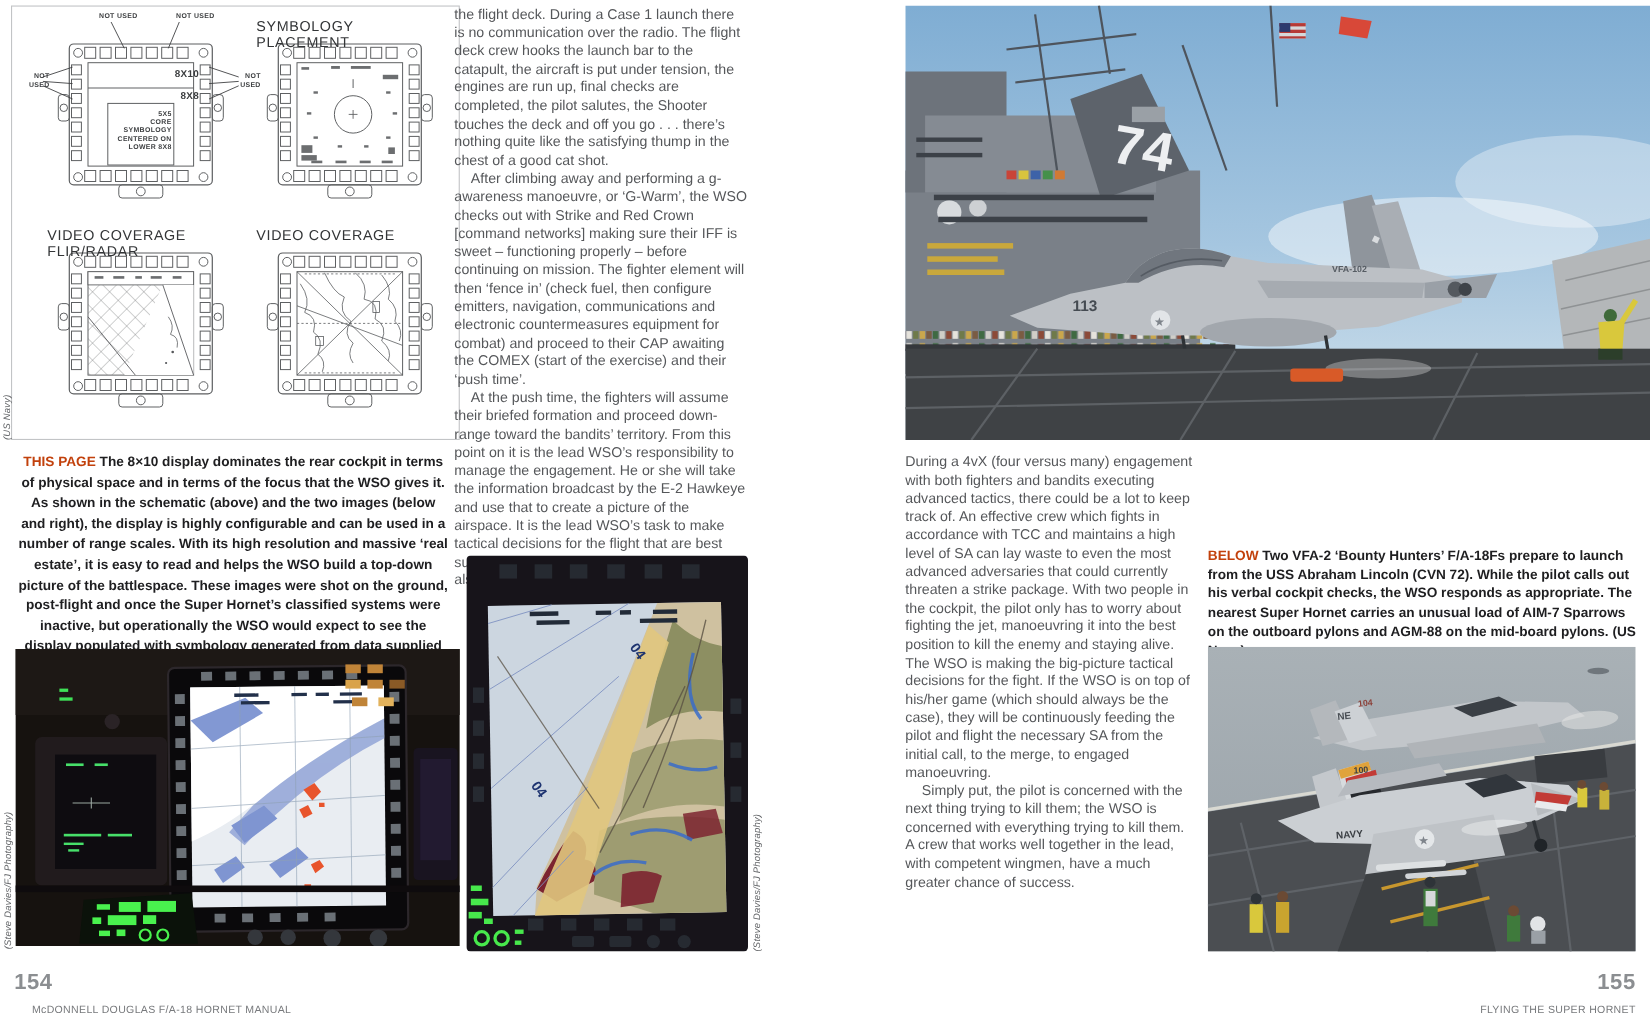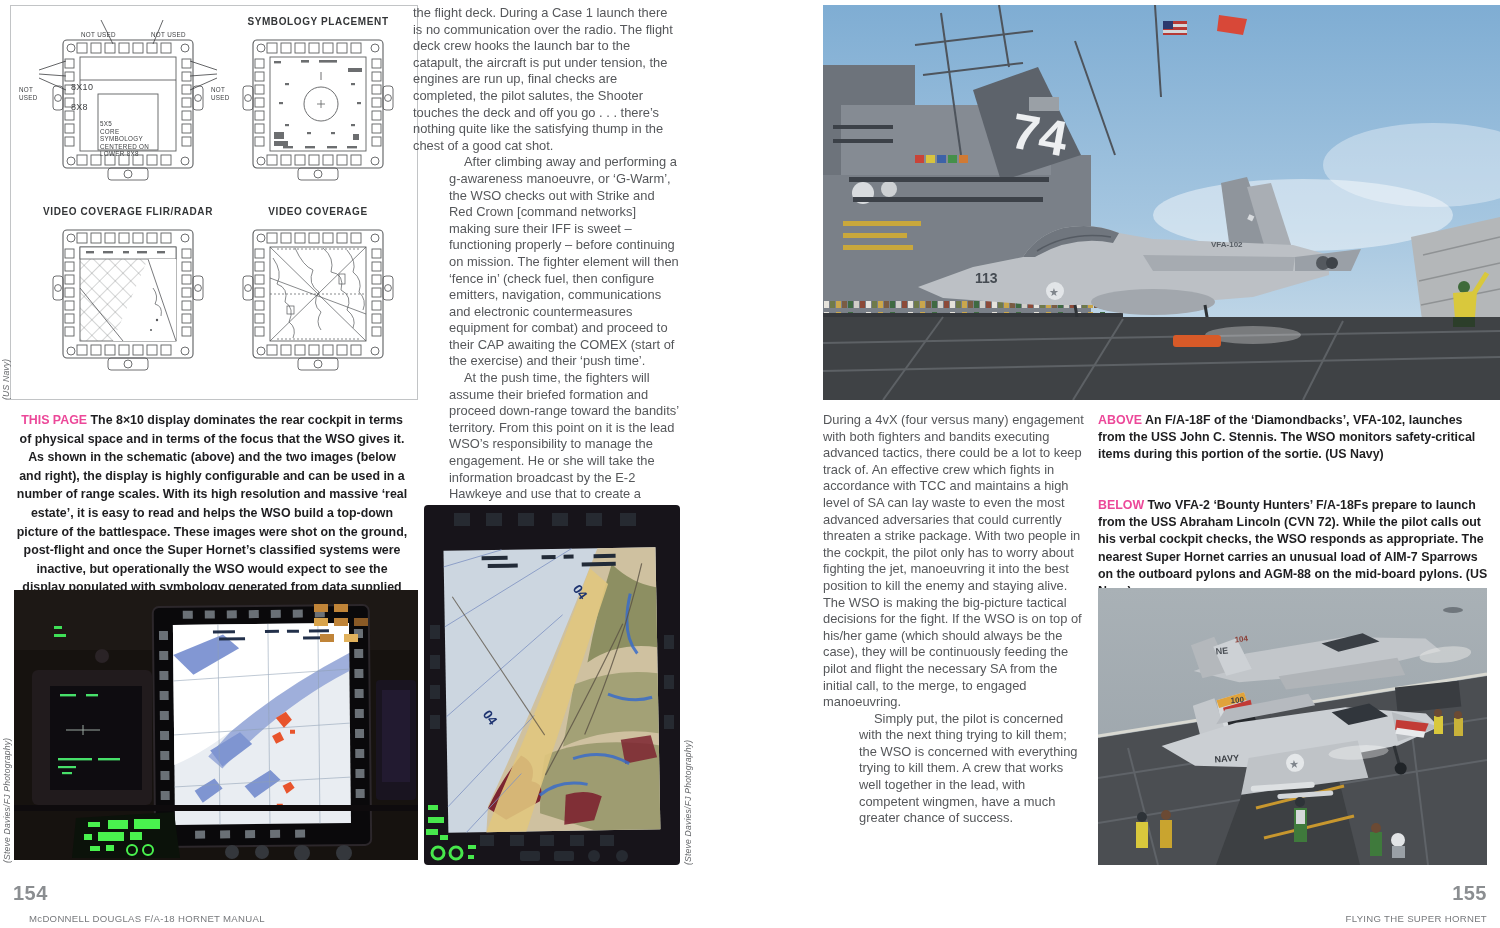--- a/index.html
+++ b/index.html
@@ -1,38 +1,38 @@
 <!DOCTYPE html>
 <html><head>
 <meta charset="utf-8">
 <style>
   html,body{margin:0;padding:0;background:#ffffff;}
   #spread{position:relative;width:1500px;height:928px;background:#fff;overflow:hidden;
           font-family:"Liberation Sans",sans-serif;}
   .abs{position:absolute;}
   
   .col p{margin:0;font-size:12.9px;line-height:16.6px;color:#55575a;}
-  .col p + p{text-indent:15px;margin-left:36px;}
+  .col p + p{text-indent:15px;}
   
   .cap-main{font-weight:bold;font-size:12.4px;line-height:18.6px;color:#1e1e20;text-align:center;}
-  .cap-lead{color:#ec4899;font-weight:bold;}
+  .cap-lead{color:#c2410c;font-weight:bold;}
   
   .cap-side{font-weight:bold;font-size:12.4px;line-height:17.2px;color:#1e1e20;text-align:left;}
   
   .credit-v{writing-mode:vertical-rl;transform:rotate(180deg);font-style:italic;
             font-size:8.6px;color:#66686b;letter-spacing:.2px;white-space:nowrap;}
   
   .pagenum{font-weight:bold;font-size:20px;color:#8b8e91;letter-spacing:.5px;}
   .footer-txt{font-size:9.6px;color:#77797c;letter-spacing:.3px;padding-left:16px;}
   
   #diagram-panel{border:1px solid #c2c4c6;background:#fff;}
-  .dlabel{position:absolute;font-size:6.3px;font-weight:normal;color:#3c3e40;letter-spacing:.3px;
-          text-align:left;line-height:7.5px;margin-top:20px;}
-  .dtitle{position:absolute;font-size:10px;font-weight:bold;color:#333537;letter-spacing:.6px;
-          text-align:center;width:170px;}
+  .dlabel{position:absolute;font-size:6.3px;font-weight:bold;color:#3c3e40;letter-spacing:.3px;
+          text-align:right;line-height:7.5px;}
+  .dtitle{position:absolute;font-size:13px;font-weight:normal;color:#333537;letter-spacing:.6px;
+          width:170px;}
   svg text{font-family:"Liberation Sans",sans-serif;}
 </style>
 </head>
 <body>
 
 <div id="spread">
 
   <div class="abs" style="left:0;top:0;width:750px;height:928px;">
 
     <div id="diagram-panel" class="abs" style="left:10px;top:5px;width:406px;height:393px;">
@@ -537,24 +537,20 @@
           <rect x="630" y="312" width="22" height="10" fill="#2c3e2a"></rect>
         </g>
       </svg>
     </div>
 
     <div class="abs col" style="left:73px;top:412px;width:263px;">
       <p>During a 4vX (four versus many) engagement with both fighters and bandits executing advanced tactics, there could be a lot to keep track of. An effective crew which fights in accordance with TCC and maintains a high level of SA can lay waste to even the most advanced adversaries that could currently threaten a strike package. With two people in the cockpit, the pilot only has to worry about fighting the jet, manoeuvring it into the best position to kill the enemy and staying alive. The WSO is making the big-picture tactical decisions for the fight. If the WSO is on top of his/her game (which should always be the case), they will be continuously feeding the pilot and flight the necessary SA from the initial call, to the merge, to engaged manoeuvring.</p>
       <p>Simply put, the pilot is concerned with the next thing trying to kill them; the WSO is concerned with everything trying to kill them. A crew that works well together in the lead, with competent wingmen, have a much greater chance of success.</p>
     </div>
 
-    <div class="abs cap-side" style="left:348px;top:412px;width:394px;">
-      <span class="cap-lead">ABOVE</span>
-      <span>An F/A-18F of the ‘Diamondbacks’, VFA-102, launches from the USS John C. Stennis. The WSO monitors safety-critical items during this portion of the sortie. (US Navy)</span>
-    </div>
     <div class="abs cap-side" style="left:348px;top:497px;width:398px;">
       <span class="cap-lead">BELOW</span>
       <span>Two VFA-2 ‘Bounty Hunters’ F/A-18Fs prepare to launch from the USS Abraham Lincoln (CVN 72). While the pilot calls out his verbal cockpit checks, the WSO responds as appropriate. The nearest Super Hornet carries an unusual load of AIM-7 Sparrows on the outboard pylons and AGM-88 on the mid-board pylons. (US Navy)</span>
     </div>
 
     <div class="abs" style="left:348px;top:588px;width:389px;height:277px;">
       <svg width="389" height="277" viewBox="0 0 389 277">
         <defs>
           <linearGradient id="sea" x1="0" y1="0" x2="0" y2="1">
             <stop offset="0" stop-color="#a9b1b6"></stop>

